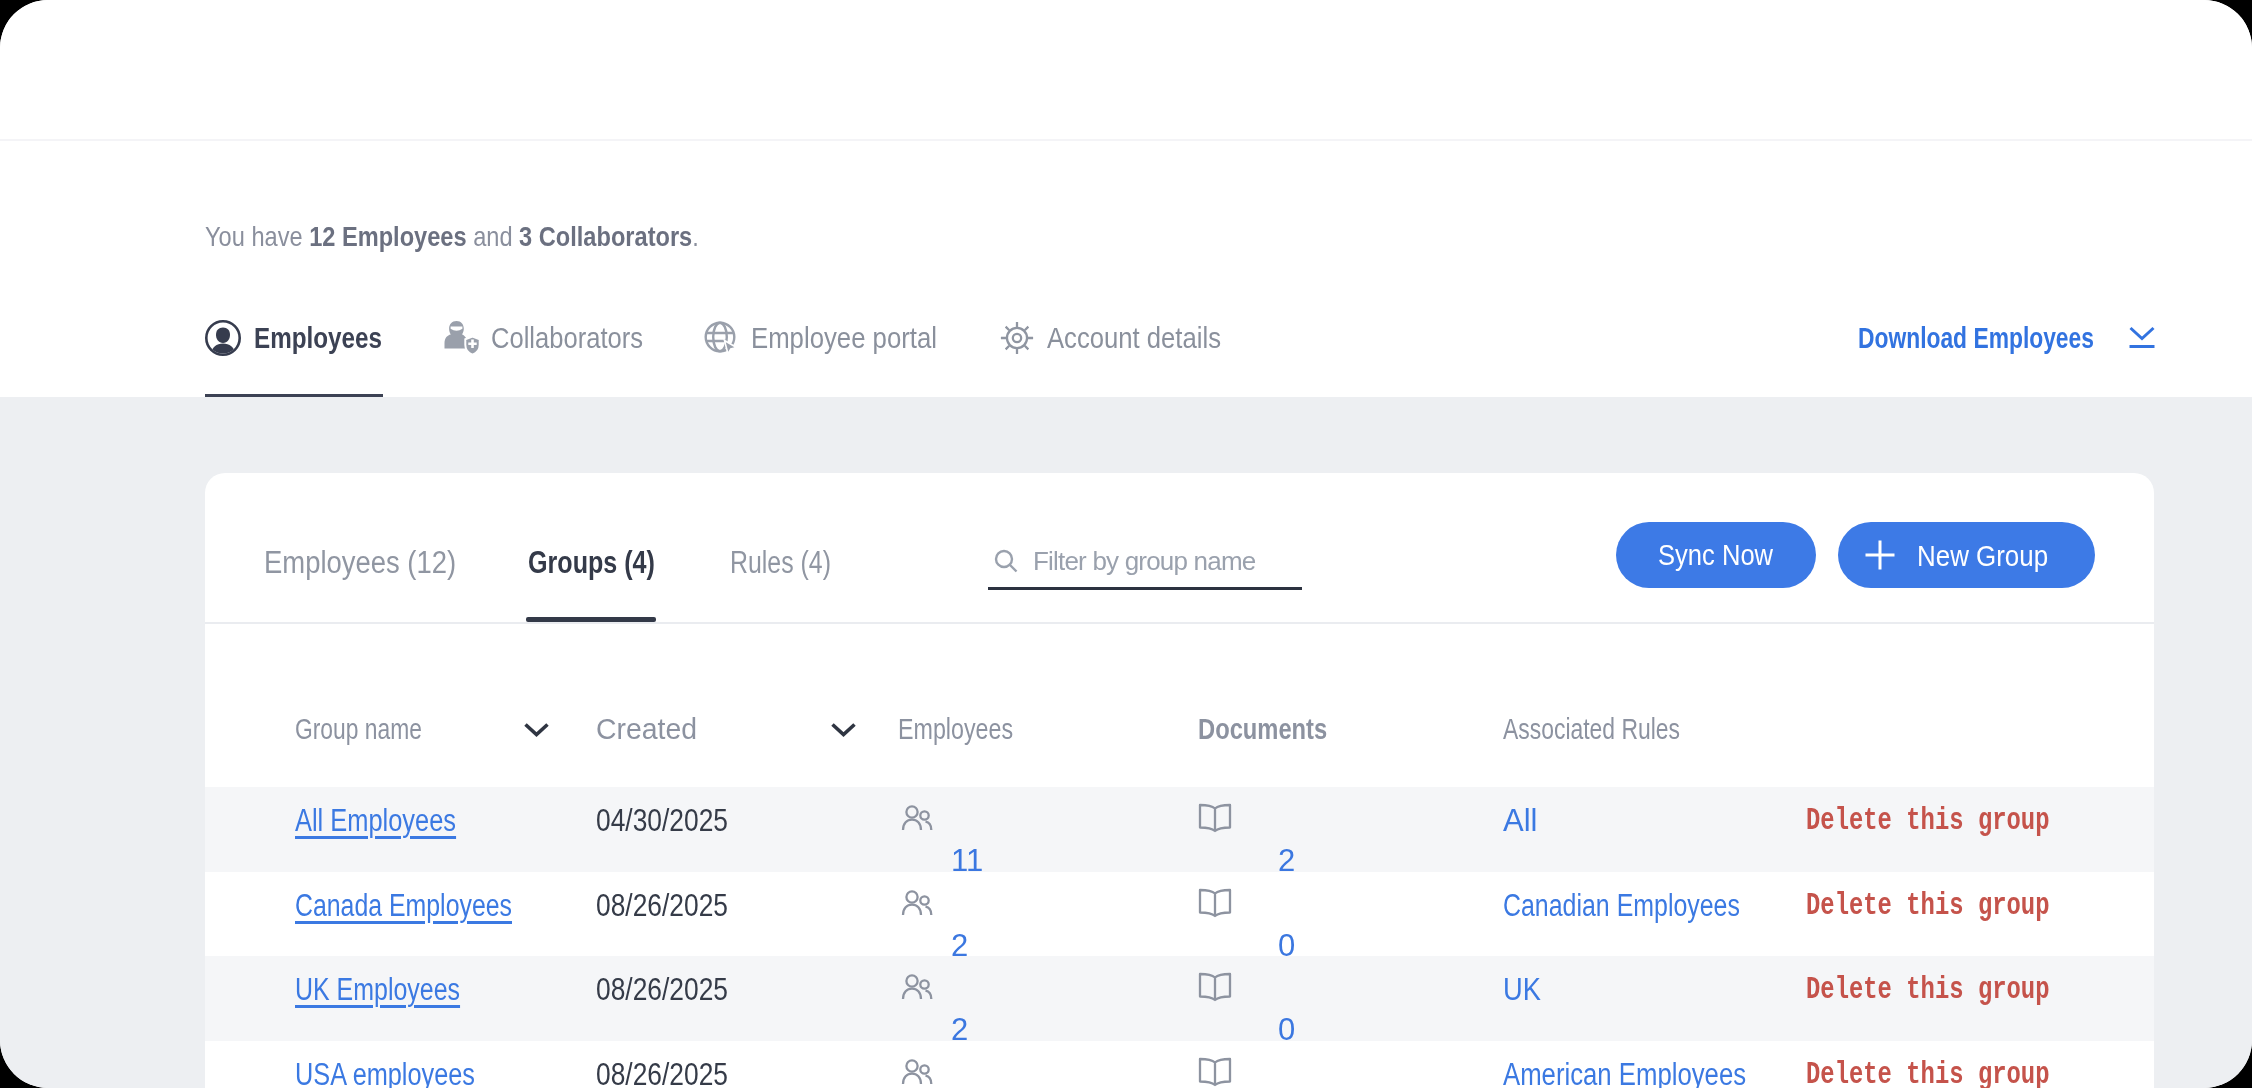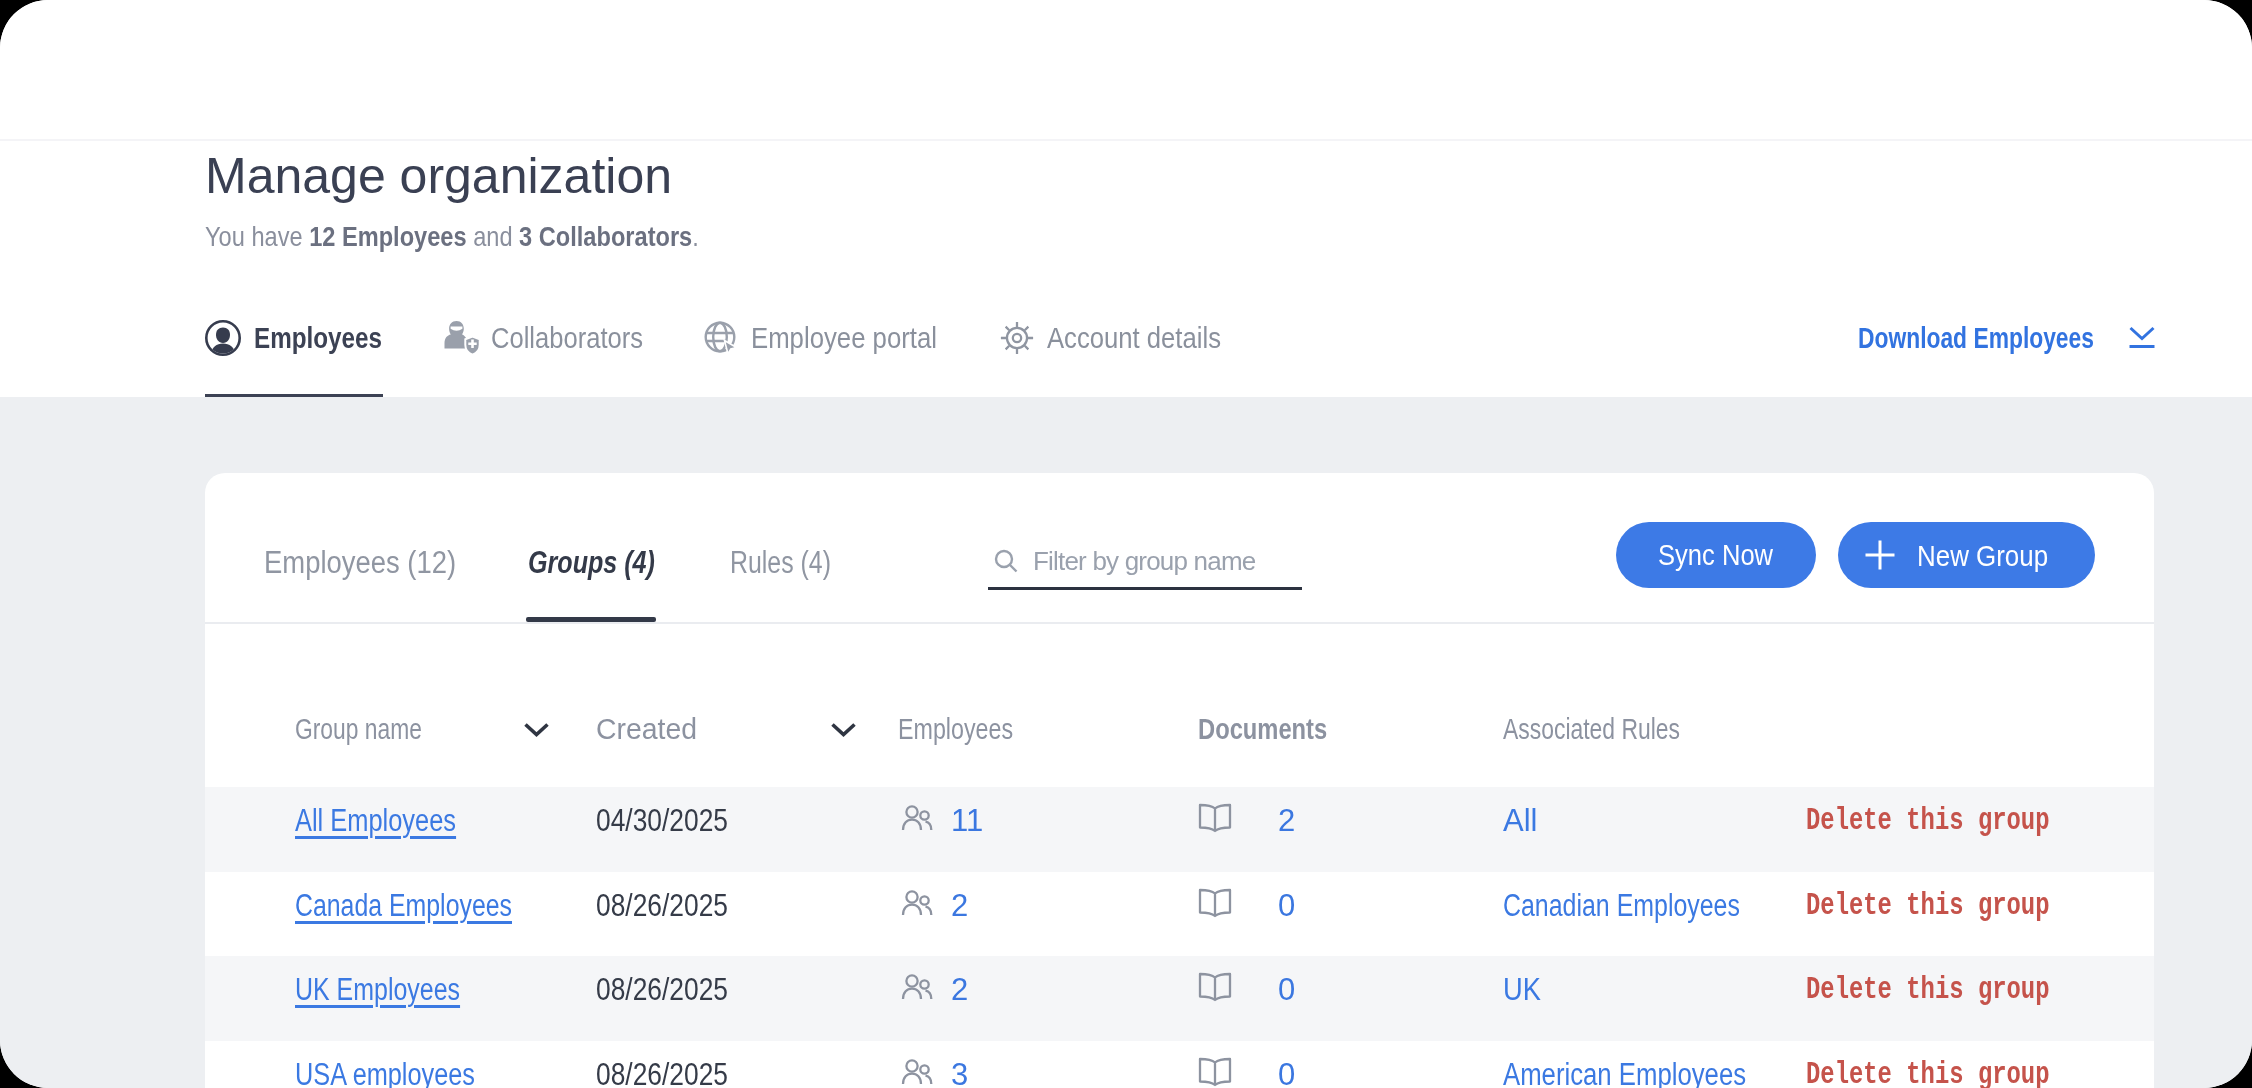--- a/index.html
+++ b/index.html
@@ -50,21 +50,21 @@
     position:absolute; left:0; top:397px; width:2252px; height:691px; background:#edeff2;
   }
   .card {
     position:absolute; left:205px; top:76px; width:1949px; height:780px;
     background:#fff; border-radius:20px;
   }
   .card-tab { position:absolute; top:60px; height:60px; display:flex; align-items:center; cursor:pointer; }
   .card-tab .tab-label { font-size:31px; color:#9096a2; }
   .card-tab.active .tab-label { color:#343a49; font-weight:700; }
   .tab-employees { left:59px; } .tab-employees .tab-label { --sx:0.885; }
-  .tab-groups { left:323px;font-style:italic; } .tab-groups .tab-label { --sx:0.810; }
+  .tab-groups { left:323px; } .tab-groups .tab-label { --sx:0.810; }
   .tab-rules { left:525px; } .tab-rules .tab-label { --sx:0.803; }
   .card-divider { position:absolute; left:0; top:149px; width:1949px; height:2px; background:#eaecf0; }
   .tab-active-underline {
     position:absolute; left:321px; top:144px; width:130px; height:5px;
     background:#333948; border-radius:2px;
   }
 
   .search-box {
     position:absolute; left:783px; top:62px; width:314px; height:55px;
     display:flex; align-items:center; border-bottom:3px solid #2c3240;
@@ -111,34 +111,33 @@
   .tcell { position:absolute; top:16px; height:85px; display:flex; align-items:flex-start; }
   .cell-name { left:90px; }
   .cell-date { left:391px; }
   .cell-emp { left:696px; }
   .cell-doc { left:992px; }
   .cell-rules { left:1298px; }
   .cell-action { left:1601px;font-family:Liberation Mono, monospace; }
   .group-link { font-size:31px; color:#3b79e2; text-decoration:underline; text-underline-offset:5px; cursor:pointer; }
   .date-text { font-size:31px; color:#353b48; --sx:0.851; }
   .count-icon { display:flex; align-items:center; }
-  .count-num { font-size:31px; color:#3b77e0; }
+  .count-num { font-size:31px; color:#3b77e0;margin-top:40px; }
   .cell-emp .count-num { margin-left:18px; }
   .cell-doc .count-num { margin-left:45px; }
   .rules-link { font-size:31px; color:#3b79e2; cursor:pointer; }
   .delete-link { font-size:31px; color:#c5534b; font-weight:700; cursor:pointer; --sx:0.770; }
 </style>
 </head>
 <body>
 
 <div class="page">
 
   <div class="topbar"></div>
 
-  <h1 class="page-title">Manage organization</h1>
 
   <p class="page-subtitle"><span>You have </span><b>12 Employees</b><span> and </span><b>3 Collaborators</b><span>.</span></p>
 
   <div class="nav-item nav-employees active">
     <span class="nav-icon">
       <svg width="38" height="38" viewBox="0 0 38 38" fill="none">
         <circle cx="19" cy="19" r="16.7" stroke="#363c4e" stroke-width="2.6"></circle>
         <clipPath id="pc">
             <circle cx="19" cy="19" r="15.6"></circle>
           </clipPath>

